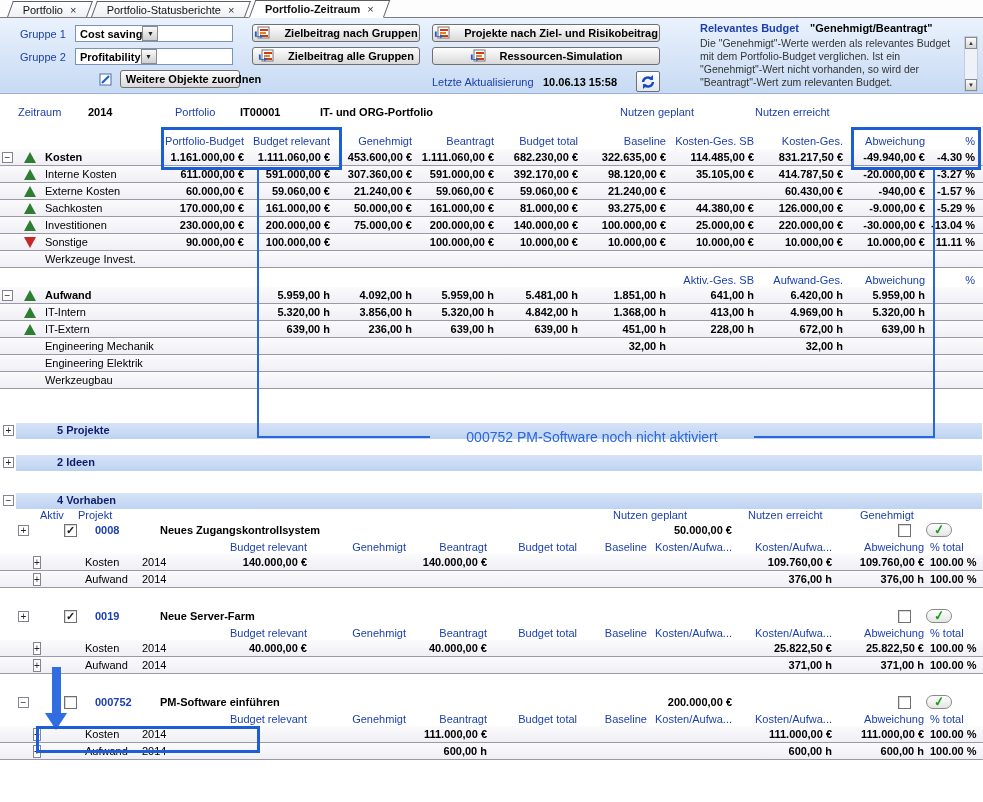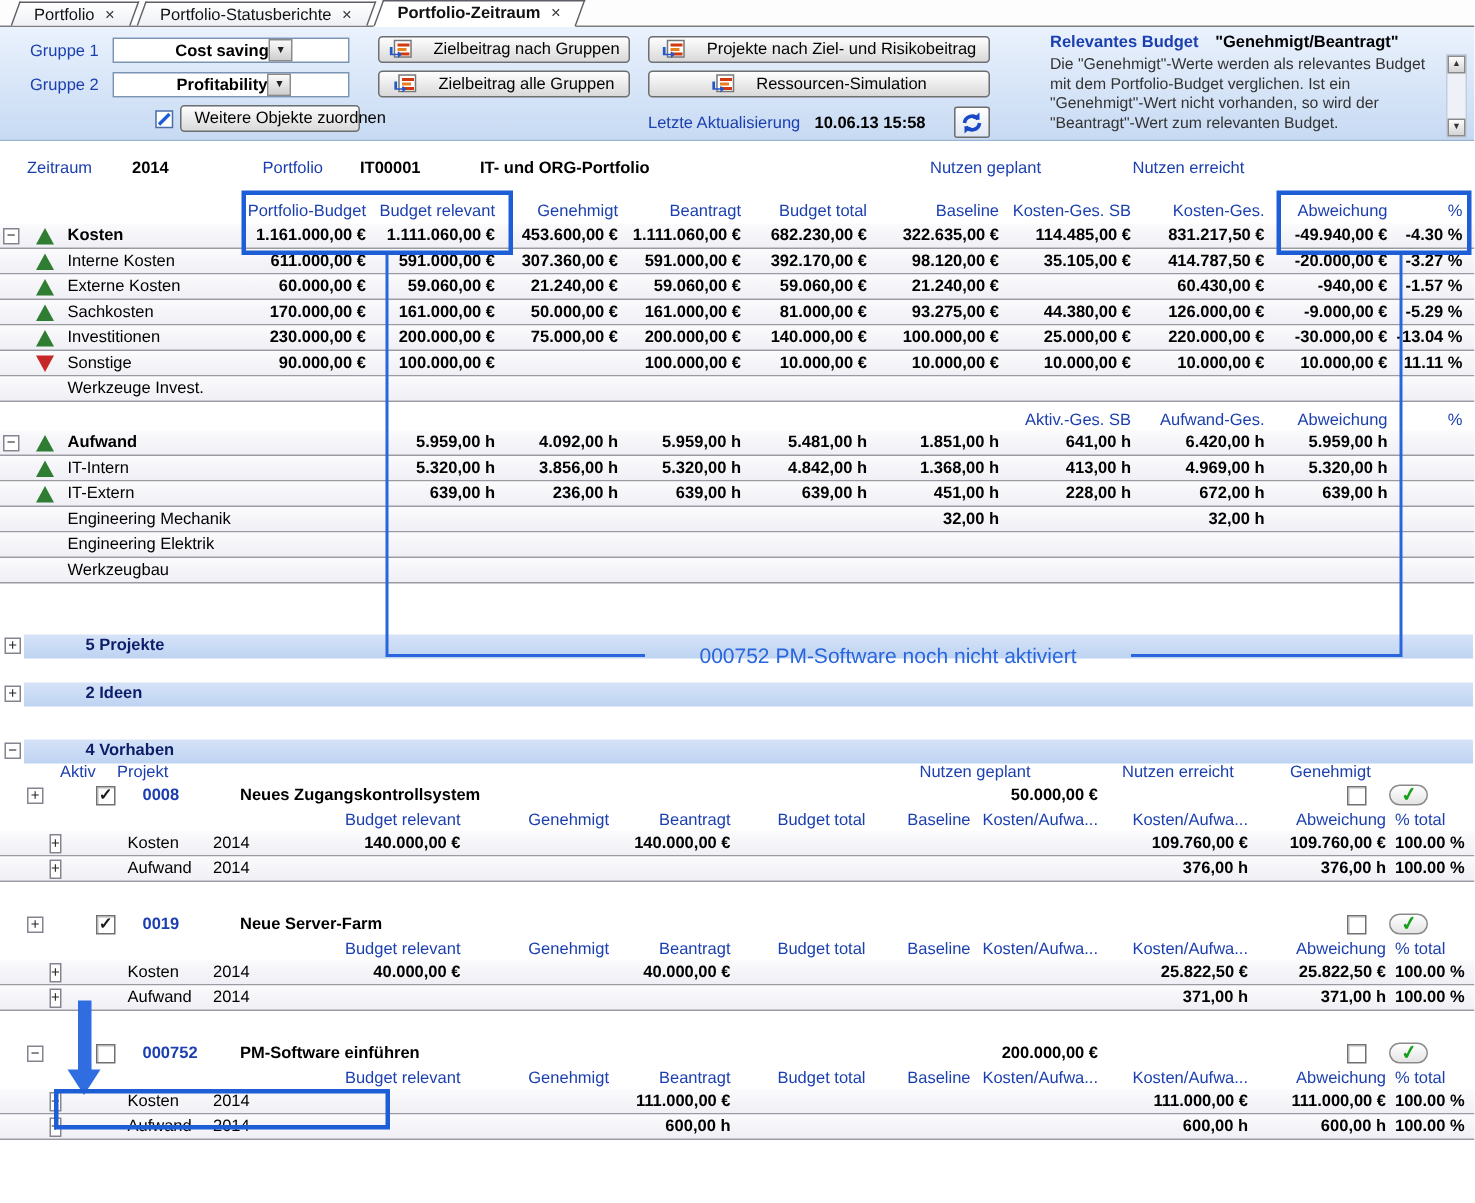--- a/index.html
+++ b/index.html
@@ -7,23 +7,23 @@
 body{position:relative;overflow:hidden;font-family:"Liberation Sans",sans-serif;font-size:11px;color:#000;background:#fff}
 
 .tabbar{height:18px;background:#fdfdfe;border-bottom:1px solid #7d7d7d;display:flex;align-items:flex-end;padding-left:10px;position:relative;z-index:5}
 .tab{height:16px;border:1px solid #5e5e66;border-bottom:none;background:linear-gradient(#ffffff,#eef0f4);transform:skewX(-20deg);display:flex;align-items:center;padding:0 12px;margin-right:4px;cursor:default}
 .tab>span{transform:skewX(20deg);white-space:nowrap;display:flex;gap:7px;align-items:center;font-size:11px;color:#111}
 .tab.active{font-weight:bold;background:#fff;height:18px;margin-bottom:-1px;border-bottom:1px solid #fff;z-index:6}
 .tab .x{font-weight:normal;color:#333;font-size:11px;line-height:10px}
 
 .toolbar{height:76px;background:linear-gradient(#eaf2fd,#c7daf3);border-bottom:1px solid #9ab4d6;position:relative}
 .lblblue{color:#1b3fae;position:absolute}
-.sel{position:absolute;width:158px;height:17px;background:#fff;border:1px solid #7b93b5;display:flex;align-items:center;justify-content:center;padding-left:4px;font-weight:bold}
+.sel{position:absolute;width:158px;height:17px;background:#fff;border:1px solid #7b93b5;display:flex;align-items:center;justify-content:flex-start;padding-left:4px;font-weight:bold}
 .sel .dd{width:16px;height:15px;background:linear-gradient(#fafafa,#cfcfcf);border:1px solid #8a8a8a;display:flex;align-items:center;justify-content:center;font-size:7px;color:#222}
-.btn{position:absolute;height:18px;background:linear-gradient(#fefefe,#d9d9d9);border:1px solid #6f6f6f;border-radius:3px;display:flex;align-items:center;justify-content:center;gap:14px;font-weight:normal;font-size:11px;padding:0 6px;white-space:nowrap}
+.btn{position:absolute;height:18px;background:linear-gradient(#fefefe,#d9d9d9);border:1px solid #6f6f6f;border-radius:3px;display:flex;align-items:center;justify-content:center;gap:14px;font-weight:bold;font-size:11px;padding:0 6px;white-space:nowrap}
 .icn{flex:none}
 .refbtn{position:absolute;width:24px;height:21px;border:1px solid #6f6f6f;border-radius:2px;background:linear-gradient(#fff,#dfe7f2);display:flex;align-items:center;justify-content:center}
 .info{position:absolute;left:698px;top:4px;width:280px;height:70px}
 .info .title{position:absolute;left:2px;top:0;white-space:nowrap}
 .info .txt{position:absolute;left:2px;top:15px;width:258px;color:#333;font-size:10.5px;line-height:13px;background:transparent}
 .sbar{position:absolute;right:0;top:14px;bottom:0;width:14px;background:#eef2f8;border:1px solid #c2cede}
 .sbtn{position:absolute;left:0;width:12px;height:12px;background:linear-gradient(#fdfdfd,#d4d4d4);border:1px solid #8a8a8a;font-size:6px;display:flex;align-items:center;justify-content:center;color:#333}
 
 .period{height:34px;position:relative;background:#fff}
 .period span{position:absolute;top:12px;white-space:nowrap}

